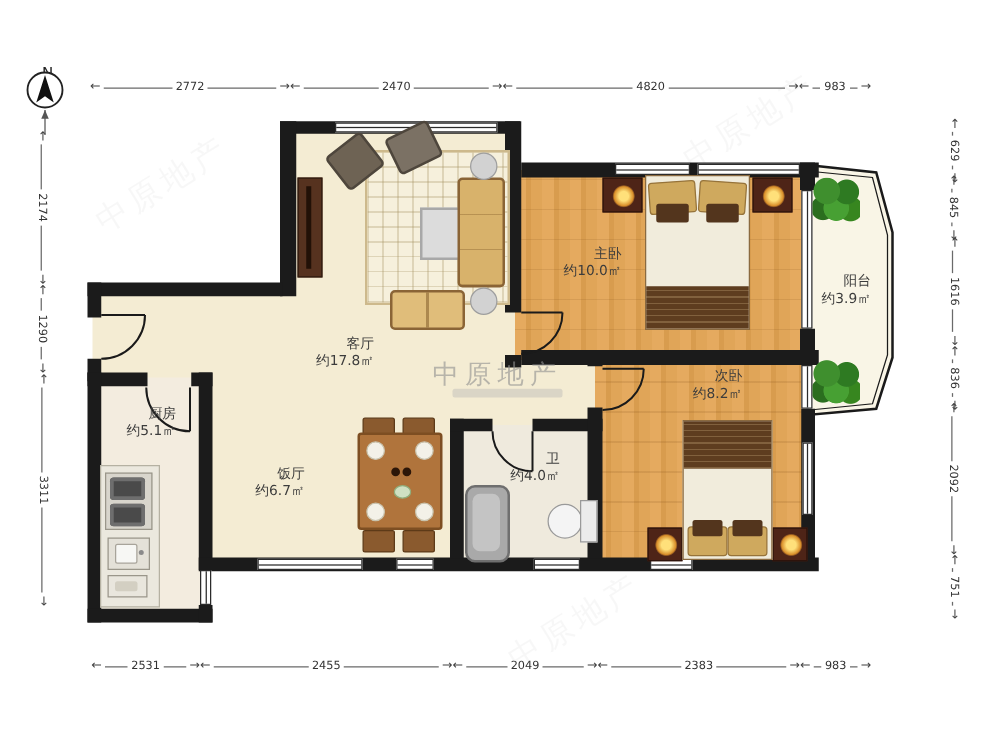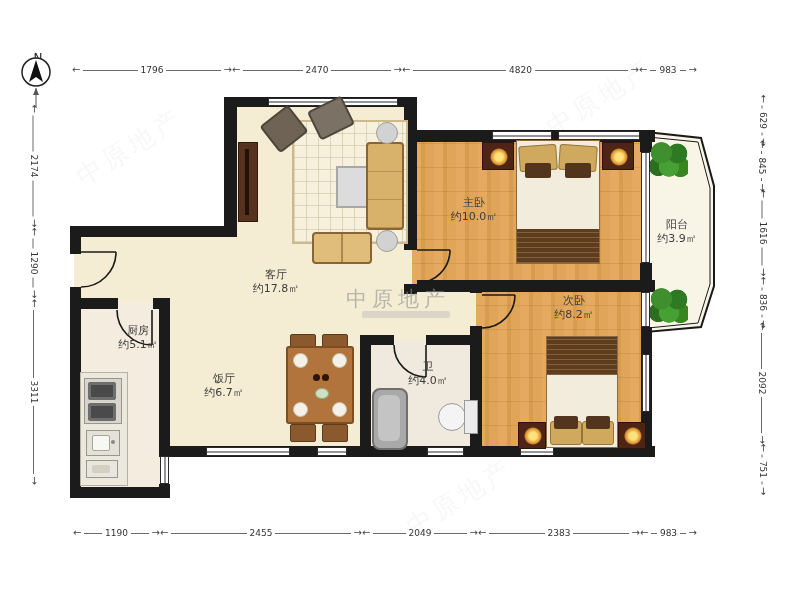--- a/index.html
+++ b/index.html
@@ -12,21 +12,21 @@
         background-image:repeating-linear-gradient(0deg,rgba(120,70,20,.14) 0 1px,rgba(0,0,0,0) 1px 24px),
         repeating-linear-gradient(90deg,#e5aa5f 0 9px,#d89c4e 9px 13px,#e0a558 13px 22px)}
   .winH,.winV{position:absolute;background:#fff;border:1px solid #2b2b2b;box-sizing:border-box}
   .winH::after{content:"";position:absolute;left:0;right:0;top:50%;height:1px;background:#2b2b2b;transform:translateY(-50%)}
   .winV::after{content:"";position:absolute;top:0;bottom:0;left:50%;width:1px;background:#2b2b2b;transform:translateX(-50%)}
   .dim{position:absolute;display:flex;align-items:center;gap:3px;height:14px;font-size:9px;color:#333}
   .dim .ln{flex:1;height:1px;background:#6a6a6a;min-width:3px}
   .dim .ar{font-size:10px;line-height:1;color:#444}
   .dim .dv{white-space:nowrap}
   .dimV{transform:rotate(90deg)}
-  .rlabel{position:absolute;transform:translateX(-50%);text-align:center;font-size:11px;color:#3c3c3c;line-height:1.25;white-space:nowrap;z-index:40}
+  .rlabel{position:absolute;transform:translateX(-50%);text-align:right;font-size:11px;color:#3c3c3c;line-height:1.25;white-space:nowrap;z-index:40}
   .furn{position:absolute;box-sizing:border-box;z-index:25}
   .lamp{position:absolute;width:18px;height:18px;border-radius:50%;
         background:radial-gradient(circle,#ffe07a 0 30%,#d98f2b 60%,rgba(0,0,0,0) 72%)}
   .plant{position:absolute;z-index:26;
         background:radial-gradient(circle at 30% 30%,#3f8f2e 0 28%,rgba(0,0,0,0) 30%),
         radial-gradient(circle at 72% 32%,#2e7a22 0 26%,rgba(0,0,0,0) 28%),
         radial-gradient(circle at 50% 68%,#47a033 0 32%,rgba(0,0,0,0) 34%),
         radial-gradient(circle at 22% 68%,#2b6e1f 0 24%,rgba(0,0,0,0) 26%),
         radial-gradient(circle at 80% 70%,#37861f 0 24%,rgba(0,0,0,0) 26%)}
   .wm-main{position:absolute;z-index:60;transform:translateX(-50%);font-size:21px;letter-spacing:5px;
@@ -184,21 +184,21 @@
   </svg>
 
   <div class="rlabel" style="left:276px;top:268px">
       <div>客厅</div>
       <div>约17.8㎡</div>
     </div>
   <div class="rlabel" style="left:224px;top:372px">
       <div>饭厅</div>
       <div>约6.7㎡</div>
     </div>
-  <div class="rlabel" style="left:138px;top:324px">
+  <div class="rlabel" style="left:121px;top:324px">
       <div>厨房</div>
       <div>约5.1㎡</div>
     </div>
   <div class="rlabel" style="left:428px;top:360px">
       <div>卫</div>
       <div>约4.0㎡</div>
     </div>
   <div class="rlabel" style="left:474px;top:196px">
       <div>主卧</div>
       <div>约10.0㎡</div>
@@ -208,21 +208,21 @@
       <div>约8.2㎡</div>
     </div>
   <div class="rlabel" style="left:677px;top:218px">
       <div>阳台</div>
       <div>约3.9㎡</div>
     </div>
 
   <div class="dim" style="left:72px;top:63px;width:160px">
       <span class="ar">←</span>
       <span class="ln"></span>
-      <span class="dv">1796</span>
+      <span class="dv">2772</span>
       <span class="ln"></span>
       <span class="ar">→</span>
     </div>
   <div class="dim" style="left:232px;top:63px;width:170px">
       <span class="ar">←</span>
       <span class="ln"></span>
       <span class="dv">2470</span>
       <span class="ln"></span>
       <span class="ar">→</span>
     </div>
@@ -237,21 +237,21 @@
       <span class="ar">←</span>
       <span class="ln"></span>
       <span class="dv">983</span>
       <span class="ln"></span>
       <span class="ar">→</span>
     </div>
 
   <div class="dim" style="left:73px;top:526px;width:87px">
       <span class="ar">←</span>
       <span class="ln"></span>
-      <span class="dv">1190</span>
+      <span class="dv">2531</span>
       <span class="ln"></span>
       <span class="ar">→</span>
     </div>
   <div class="dim" style="left:160px;top:526px;width:202px">
       <span class="ar">←</span>
       <span class="ln"></span>
       <span class="dv">2455</span>
       <span class="ln"></span>
       <span class="ar">→</span>
     </div>

